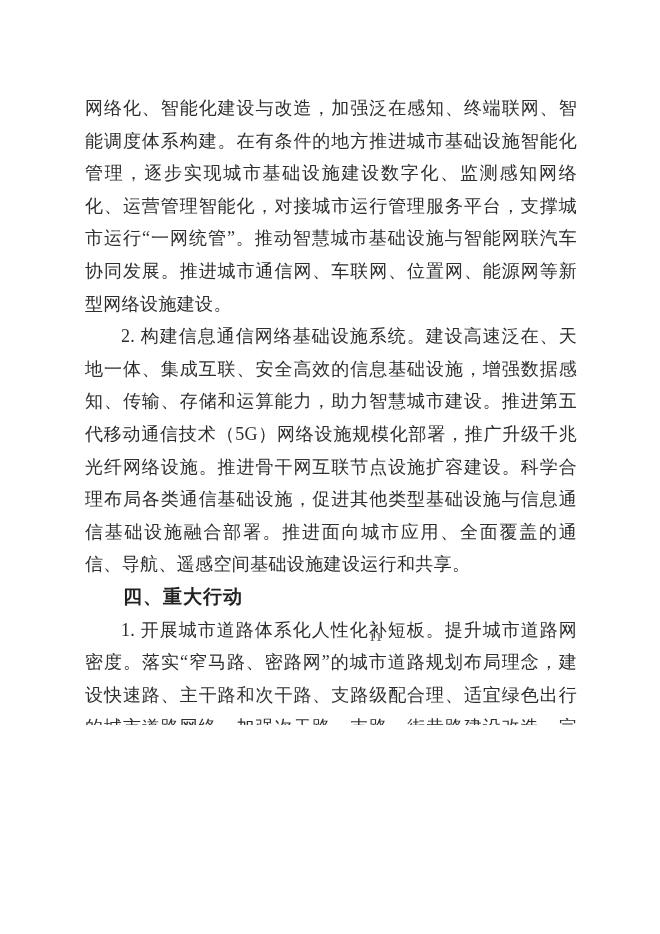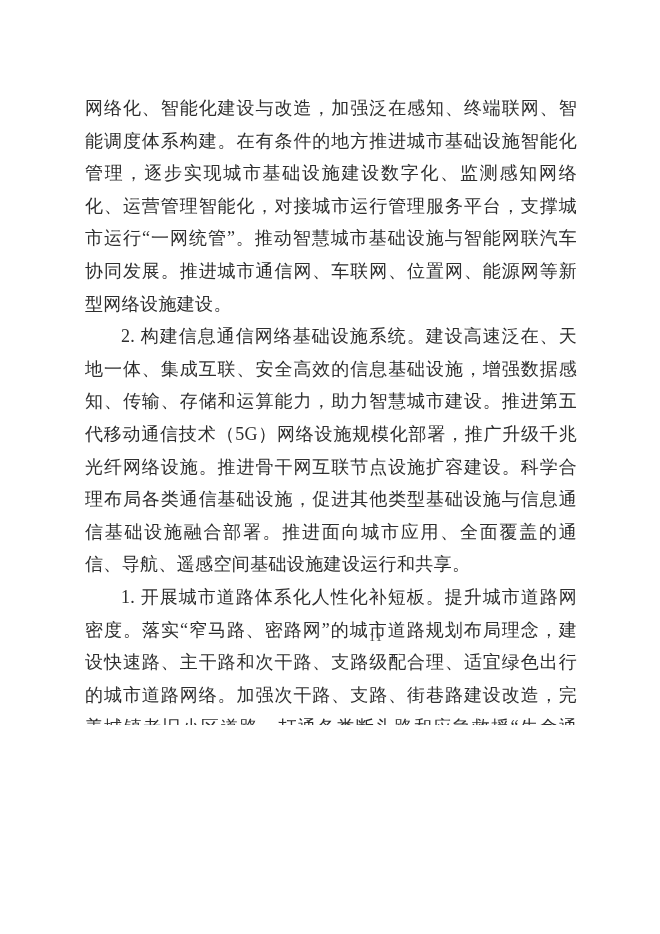--- a/index.html
+++ b/index.html
@@ -67,16 +67,17 @@
     padding-left: 46px;
   }
 </style>
 </head>
 <body>
 
 <div class="page">
   <div class="content">
     <p class="para">网络化、智能化建设与改造，加强泛在感知、终端联网、智能调度体系构建。在有条件的地方推进城市基础设施智能化管理，逐步实现城市基础设施建设数字化、监测感知网络化、运营管理智能化，对接城市运行管理服务平台，支撑城市运行“一网统管”。推动智慧城市基础设施与智能网联汽车协同发展。推进城市通信网、车联网、位置网、能源网等新型网络设施建设。</p>
     <p class="para indent">2. 构建信息通信网络基础设施系统。建设高速泛在、天地一体、集成互联、安全高效的信息基础设施，增强数据感知、传输、存储和运算能力，助力智慧城市建设。推进第五代移动通信技术（5G）网络设施规模化部署，推广升级千兆光纤网络设施。推进骨干网互联节点设施扩容建设。科学合理布局各类通信基础设施，促进其他类型基础设施与信息通信基础设施融合部署。推进面向城市应用、全面覆盖的通信、导航、遥感空间基础设施建设运行和共享。</p>
+    <h2 class="heading">四、重大行动</h2>
     <p class="para indent">1. 开展城市道路体系化人性化补短板。提升城市道路网密度。落实“窄马路、密路网”的城市道路规划布局理念，建设快速路、主干路和次干路、支路级配合理、适宜绿色出行的城市道路网络。加强次干路、支路、街巷路建设改造，完善城镇老旧小区道路，打通各类断头路和应急救援“生命通道”，提高道路网络密度和通达性。</p>
   </div>
   <div class="page-number">11</div>
 </div>
 
 </body></html>

